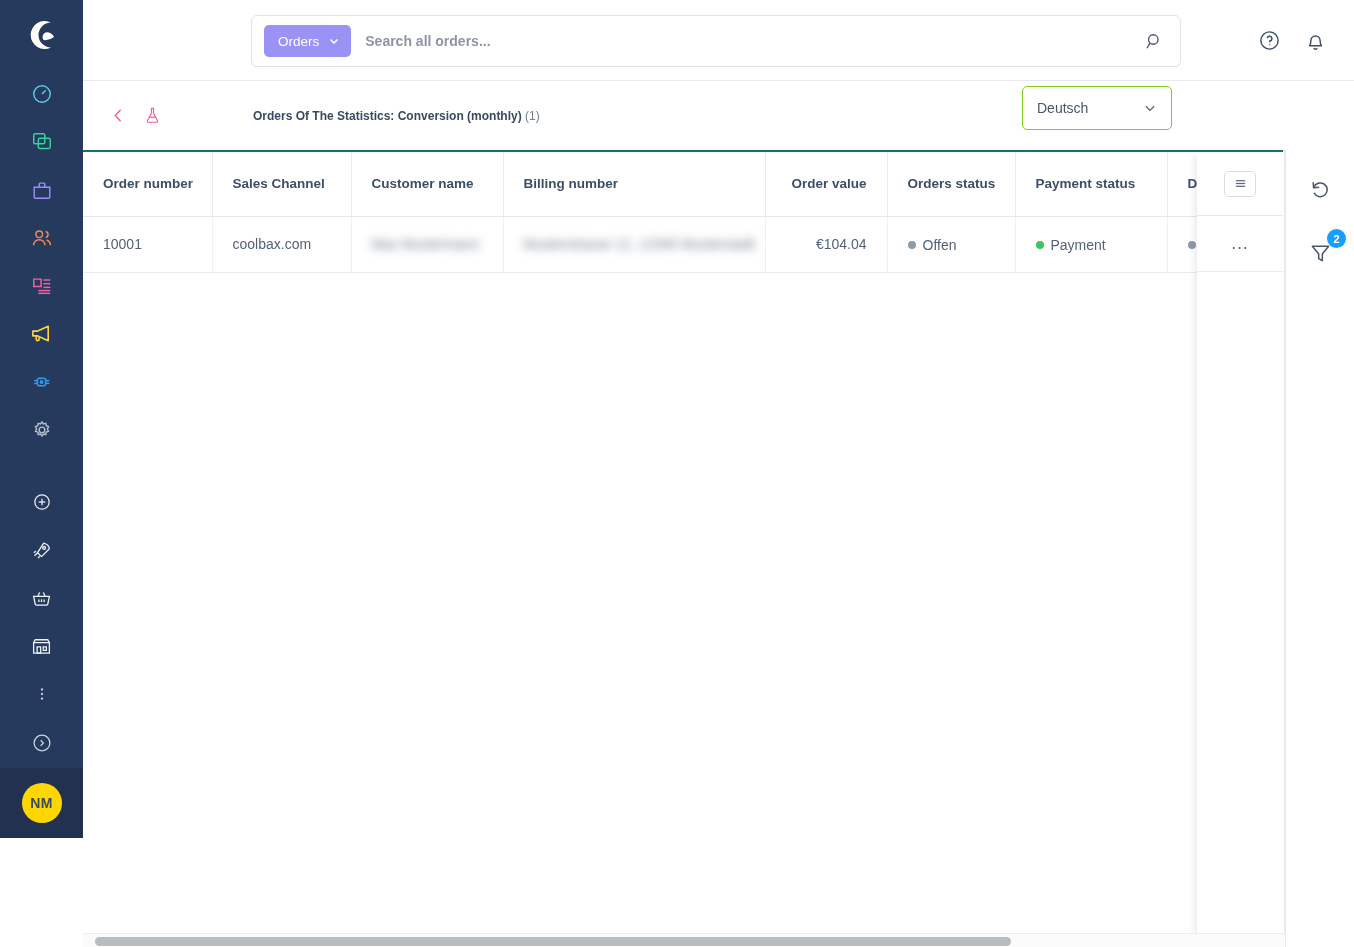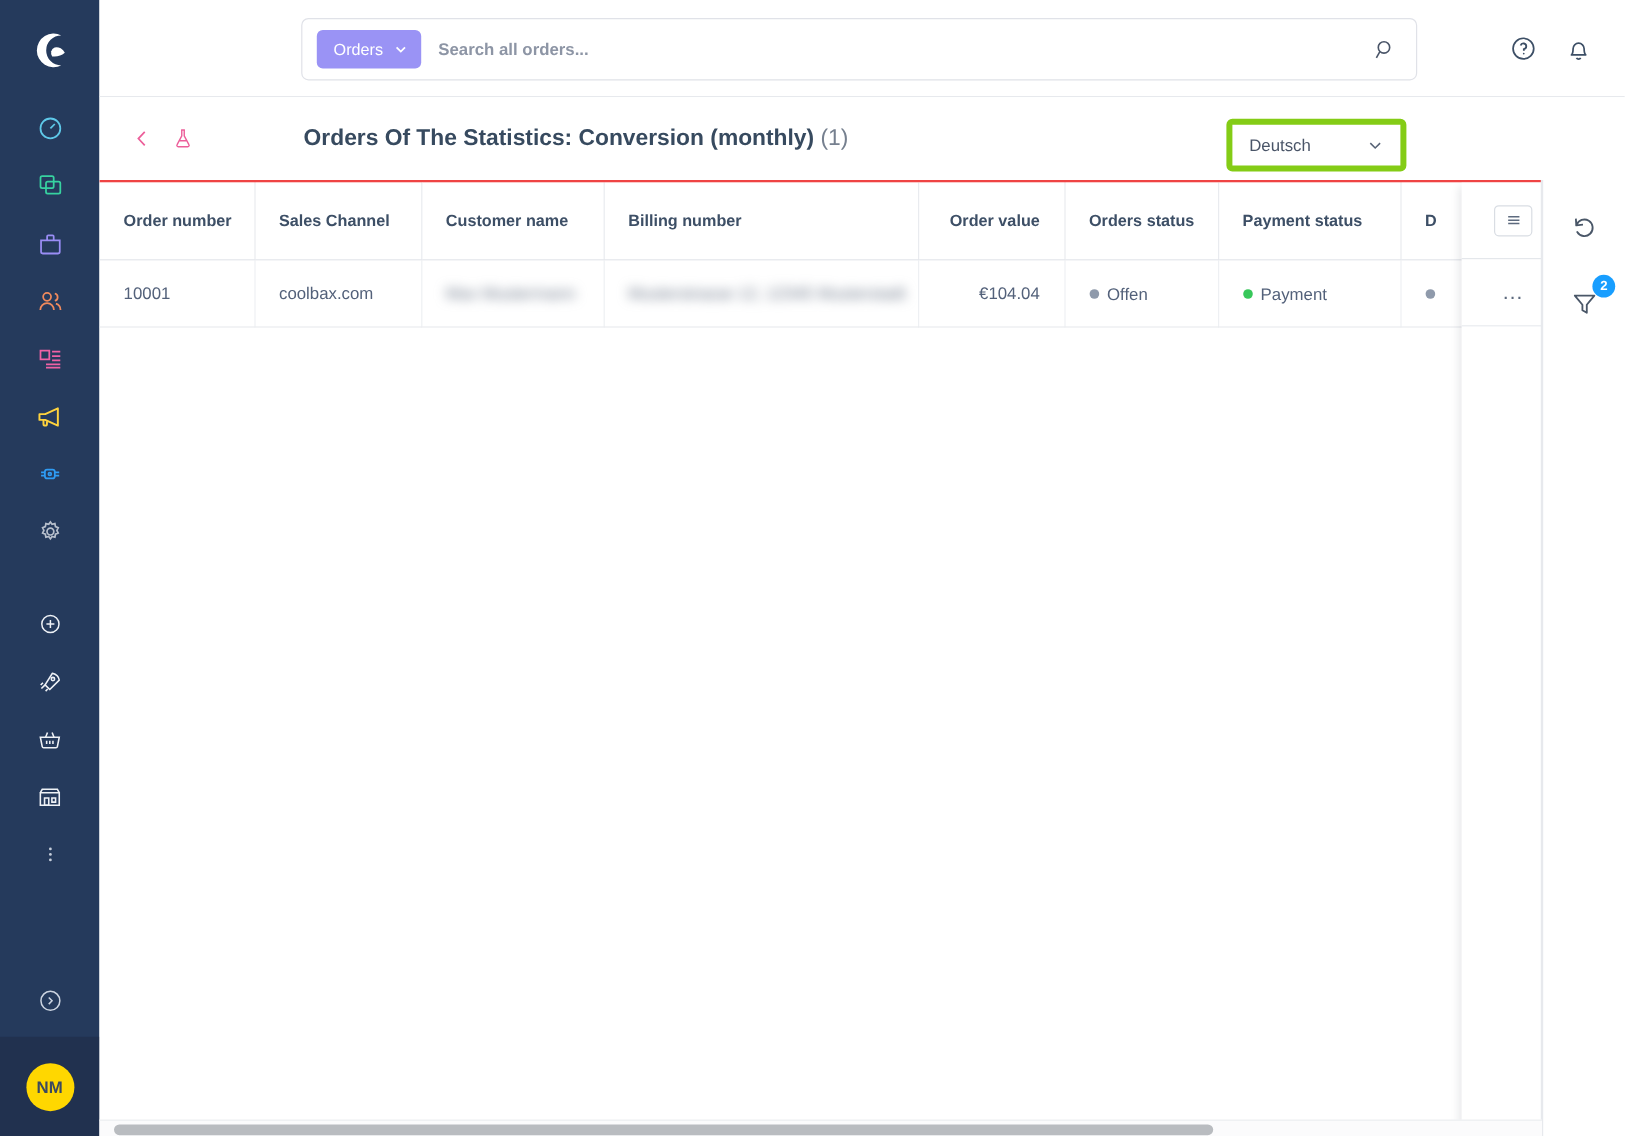--- a/index.html
+++ b/index.html
@@ -7,21 +7,21 @@
     width: 1354px; height: 947px;
     font-family: "Liberation Sans", sans-serif;
     background: #fff;
     overflow: hidden;
   }
 
   .app { display: flex; width: 1354px; height: 947px; position: relative; }
 
   
   .sidebar {
-    width: 83px; height: 947px;
+    width: 83px; height: 838px;
     background: #253a5c;
     display: flex; flex-direction: column; align-items: center;
     flex: 0 0 83px;
     position: relative;
   }
   .sb-logo {
     width: 83px; height: 83px;
     display: flex; align-items: center; justify-content: center;
   }
   .sb-group { display: flex; flex-direction: column; align-items: center; width: 83px; }
@@ -104,43 +104,43 @@
     height: 69px; flex: 0 0 69px;
     display: flex; align-items: center;
     position: relative;
     background: #fff;
     padding-left: 20px;
   }
   .back-btn { width: 30px; height: 30px; display:flex; align-items:center; justify-content:center; cursor:pointer; }
   .flask-btn { width: 30px; height: 30px; display:flex; align-items:center; justify-content:center; cursor:pointer; margin-left: 4px;}
   .page-title {
     margin-left: 86px;
-    font-size: 19px; font-weight: 700; color: #374a5f;
+    font-size: 12px; font-weight: 700; color: #374a5f;
     white-space: nowrap;
   }
   .page-title .count { font-weight: 400; color: #76808f; }
   .lang-select {
-    position: absolute; right: 182px; top: 18px;
+    position: absolute; right: 182px; top: 5px;
     width: 150px; height: 44px;
-    border: 5px solid #84cc16; border-radius: 5px;
+    border: 1px solid #84cc16; border-radius: 5px;
     display: flex; align-items: center; justify-content: space-between;
     padding: 0 14px;
     font-size: 14px; color: #4a5568;
     cursor: pointer;
     background: #fff;
   }
 
   
   .table-region {
     flex: 1 1 auto;
     position: relative;
-    border-top: 2px solid #ef4444;
+    border-top: 2px solid #0f766e;
     background: #fff;
     overflow: hidden;
-    margin-right: 50px;
+    margin-right: 71px;
   }
   table.grid {
     width: 1270px;
     border-collapse: collapse;
     table-layout: fixed;
   }
   table.grid th {
     height: 64px;
     font-size: 13.5px; font-weight: 700; color: #3d4f66;
     text-align: left;

